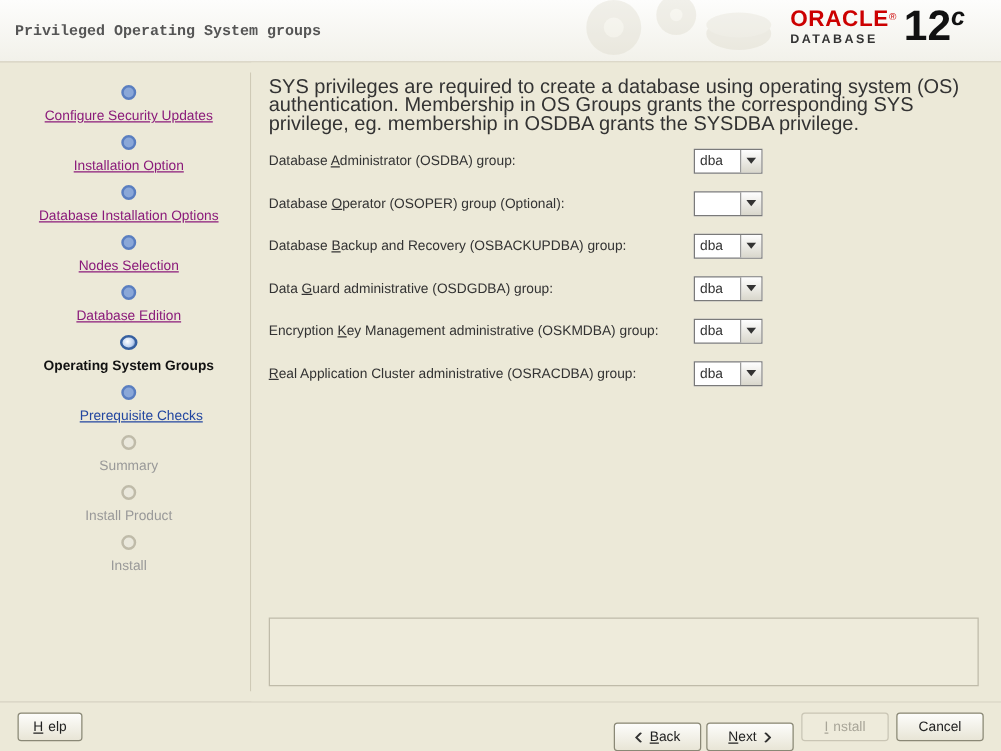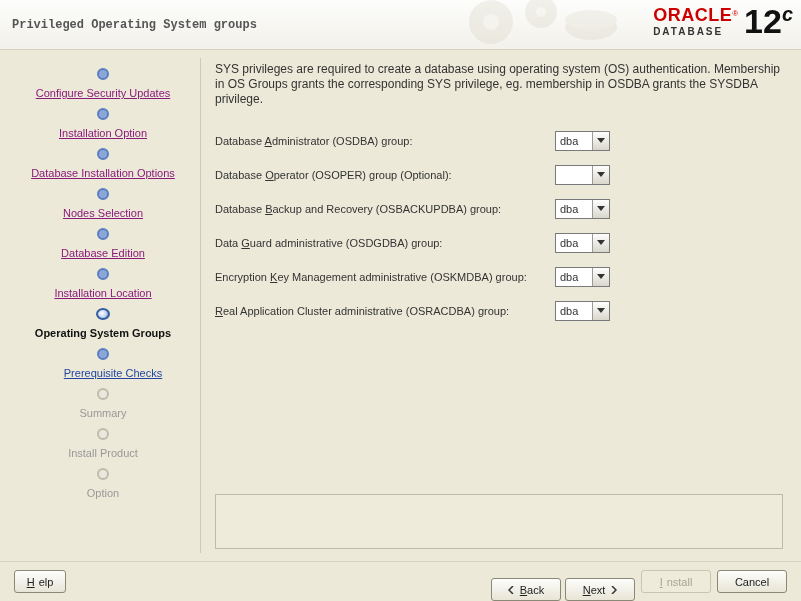--- a/index.html
+++ b/index.html
@@ -1,20 +1,20 @@
 <!DOCTYPE html>
 <html><head>
 <meta charset="utf-8">
 <style>
   * { box-sizing: border-box; }
   html, body { margin:0; padding:0; width:801px; height:601px; font-family: Tahoma, Arial, sans-serif; font-size:11px; background:#ece9d8; color:#333; }
   .window { width:801px; height:601px; display:flex; flex-direction:column; background:#ece9d8; }
   .header { height:50px; background: linear-gradient(#fdfdfc,#f2f1ea); border-bottom:1px solid #d6d2c2; position:relative; display:flex; align-items:center; padding:0 12px; }
   .header-title { font-size:12px; font-weight:bold; color:#555;font-family:Liberation Mono, monospace; }
-  .header-logo { position:absolute; right:8px; top:4px; display:flex; align-items:center; gap:6px; }
+  .header-logo { position:absolute; right:29px; top:4px; display:flex; align-items:center; gap:6px; }
   .gear-bg { position:absolute; right:170px; top:-8px; width:180px; height:60px; opacity:.25; pointer-events:none; }
   .oracle-word { font-family: Arial, sans-serif; font-weight:bold; font-size:18px; letter-spacing:0.5px; color:#c00; }
   .db-word { font-family: Arial, sans-serif; font-size:10px; font-weight:bold; letter-spacing:2px; color:#333; }
   .reg { font-size:8px; vertical-align:super; color:#c00; }
   .twelve-c { font-family: Arial, sans-serif; font-size:34px; font-weight:bold; color:#111; line-height:1; }
   .twelve-c .c { font-size:20px; font-style:italic; font-weight:bold; vertical-align:super; }
   .body { flex:1; display:flex; min-height:0; }
   .sidebar { width:200px; padding:14px 6px 6px 12px; }
   .step-list { list-style:none; margin:0; padding:0; }
   .step-item { display:flex; align-items:center; gap:6px; padding:4px 0; line-height:14px;flex-direction:column; }
@@ -22,21 +22,21 @@
   .step-item.done .step-dot { background:#8aa7d8; border-color:#5a7ec0; }
   .step-item.current .step-dot { width:14px; height:14px; border:2px solid #355fa0; background:radial-gradient(circle at 40% 40%, #fff, #bcd0ef 60%, #355fa0); }
   .step-item.pending .step-dot { border-color:#bfbba9; background:#eae8dc; }
   .step-link { color:#2246a0; text-decoration:underline; cursor:pointer; }
   .step-item.done .step-link { color:#8a1a7a; }
   .step-item.current .step-label { color:#111; font-weight:bold; text-decoration:none; }
   .step-item.pending .step-label { color:#999; text-decoration:none; }
   .step-label { white-space:normal; }
   .divider { width:1px; background:#cfcab6; margin:8px 0; }
   .main { flex:1; padding:12px 18px 6px 14px; display:flex; flex-direction:column; min-height:0; background:#ece9d8; position:relative; }
-  .intro { font-size:12px; color:#333; line-height:15px; margin-bottom:24px; }
+  .intro { font-size:16px; color:#333; line-height:15px; margin-bottom:12px; }
   .form-row { display:flex; align-items:center; margin:0 0 14px 0; }
   .form-label { flex:0 0 340px; color:#333; }
   .form-label .mn { text-decoration:underline; }
   .combo { width:55px; height:20px; border:1px solid #7a7a7a; background:#fff; display:inline-flex; align-items:center; position:relative; font-size:11px; }
   .combo .val { flex:1; padding:0 4px; text-align:left; }
   .combo .arrow { width:17px; height:100%; background:linear-gradient(#fefefe,#d9d7cc); border-left:1px solid #9a9a9a; display:flex; align-items:center; justify-content:center; }
   .combo .arrow svg { width:8px; height:6px; }
   .log-box { height:55px; border:1px solid #bfbba9; background:#eeebdb; margin-top:auto; margin-bottom:6px; }
   .footer { height:40px; border-top:1px solid #d6d2c2; display:flex; align-items:center; padding:0 14px; gap:6px; background:#ece9d8; }
   .btn { height:23px; min-width:70px; padding:0 10px; font-size:11px; border:1px solid #8a8876; background:linear-gradient(#fdfdfb,#e8e5d6); border-radius:3px; cursor:pointer; display:inline-flex; align-items:center; justify-content:center; gap:4px; color:#222; }
@@ -89,43 +89,39 @@
             <span class="step-link step-label">Database Installation Options</span>
           </li>
           <li class="step-item done">
             <span class="step-dot"></span>
             <span class="step-link step-label">Nodes Selection</span>
           </li>
           <li class="step-item done">
             <span class="step-dot"></span>
             <span class="step-link step-label">Database Edition</span>
           </li>
-          <li class="step-item done">
-            <span class="step-dot"></span>
-            <span class="step-link step-label">Installation Location</span>
-          </li>
           <li class="step-item current">
             <span class="step-dot"></span>
             <span class="step-label">Operating System Groups</span>
           </li>
           <li class="step-item done">
             <span class="step-dot"></span>
             <span class="step-link step-label" style="color: rgb(34, 70, 160); margin-left: 20px;">Prerequisite Checks</span>
           </li>
           <li class="step-item pending">
             <span class="step-dot"></span>
             <span class="step-label">Summary</span>
           </li>
           <li class="step-item pending">
             <span class="step-dot"></span>
             <span class="step-label">Install Product</span>
           </li>
           <li class="step-item pending">
             <span class="step-dot"></span>
-            <span class="step-label">Option</span>
+            <span class="step-label">Install</span>
           </li>
         </ul>
     </div>
     <div class="divider"></div>
     <div class="main">
       <div class="intro">SYS privileges are required to create a database using operating system (OS) authentication. Membership in OS Groups grants the corresponding SYS privilege, eg. membership in OSDBA grants the SYSDBA privilege.</div>
       <div id="form-rows">
           <div class="form-row">
             <div class="form-label">Database <span class="mn">A</span>dministrator (OSDBA) group:</div>
             <div class="combo">

